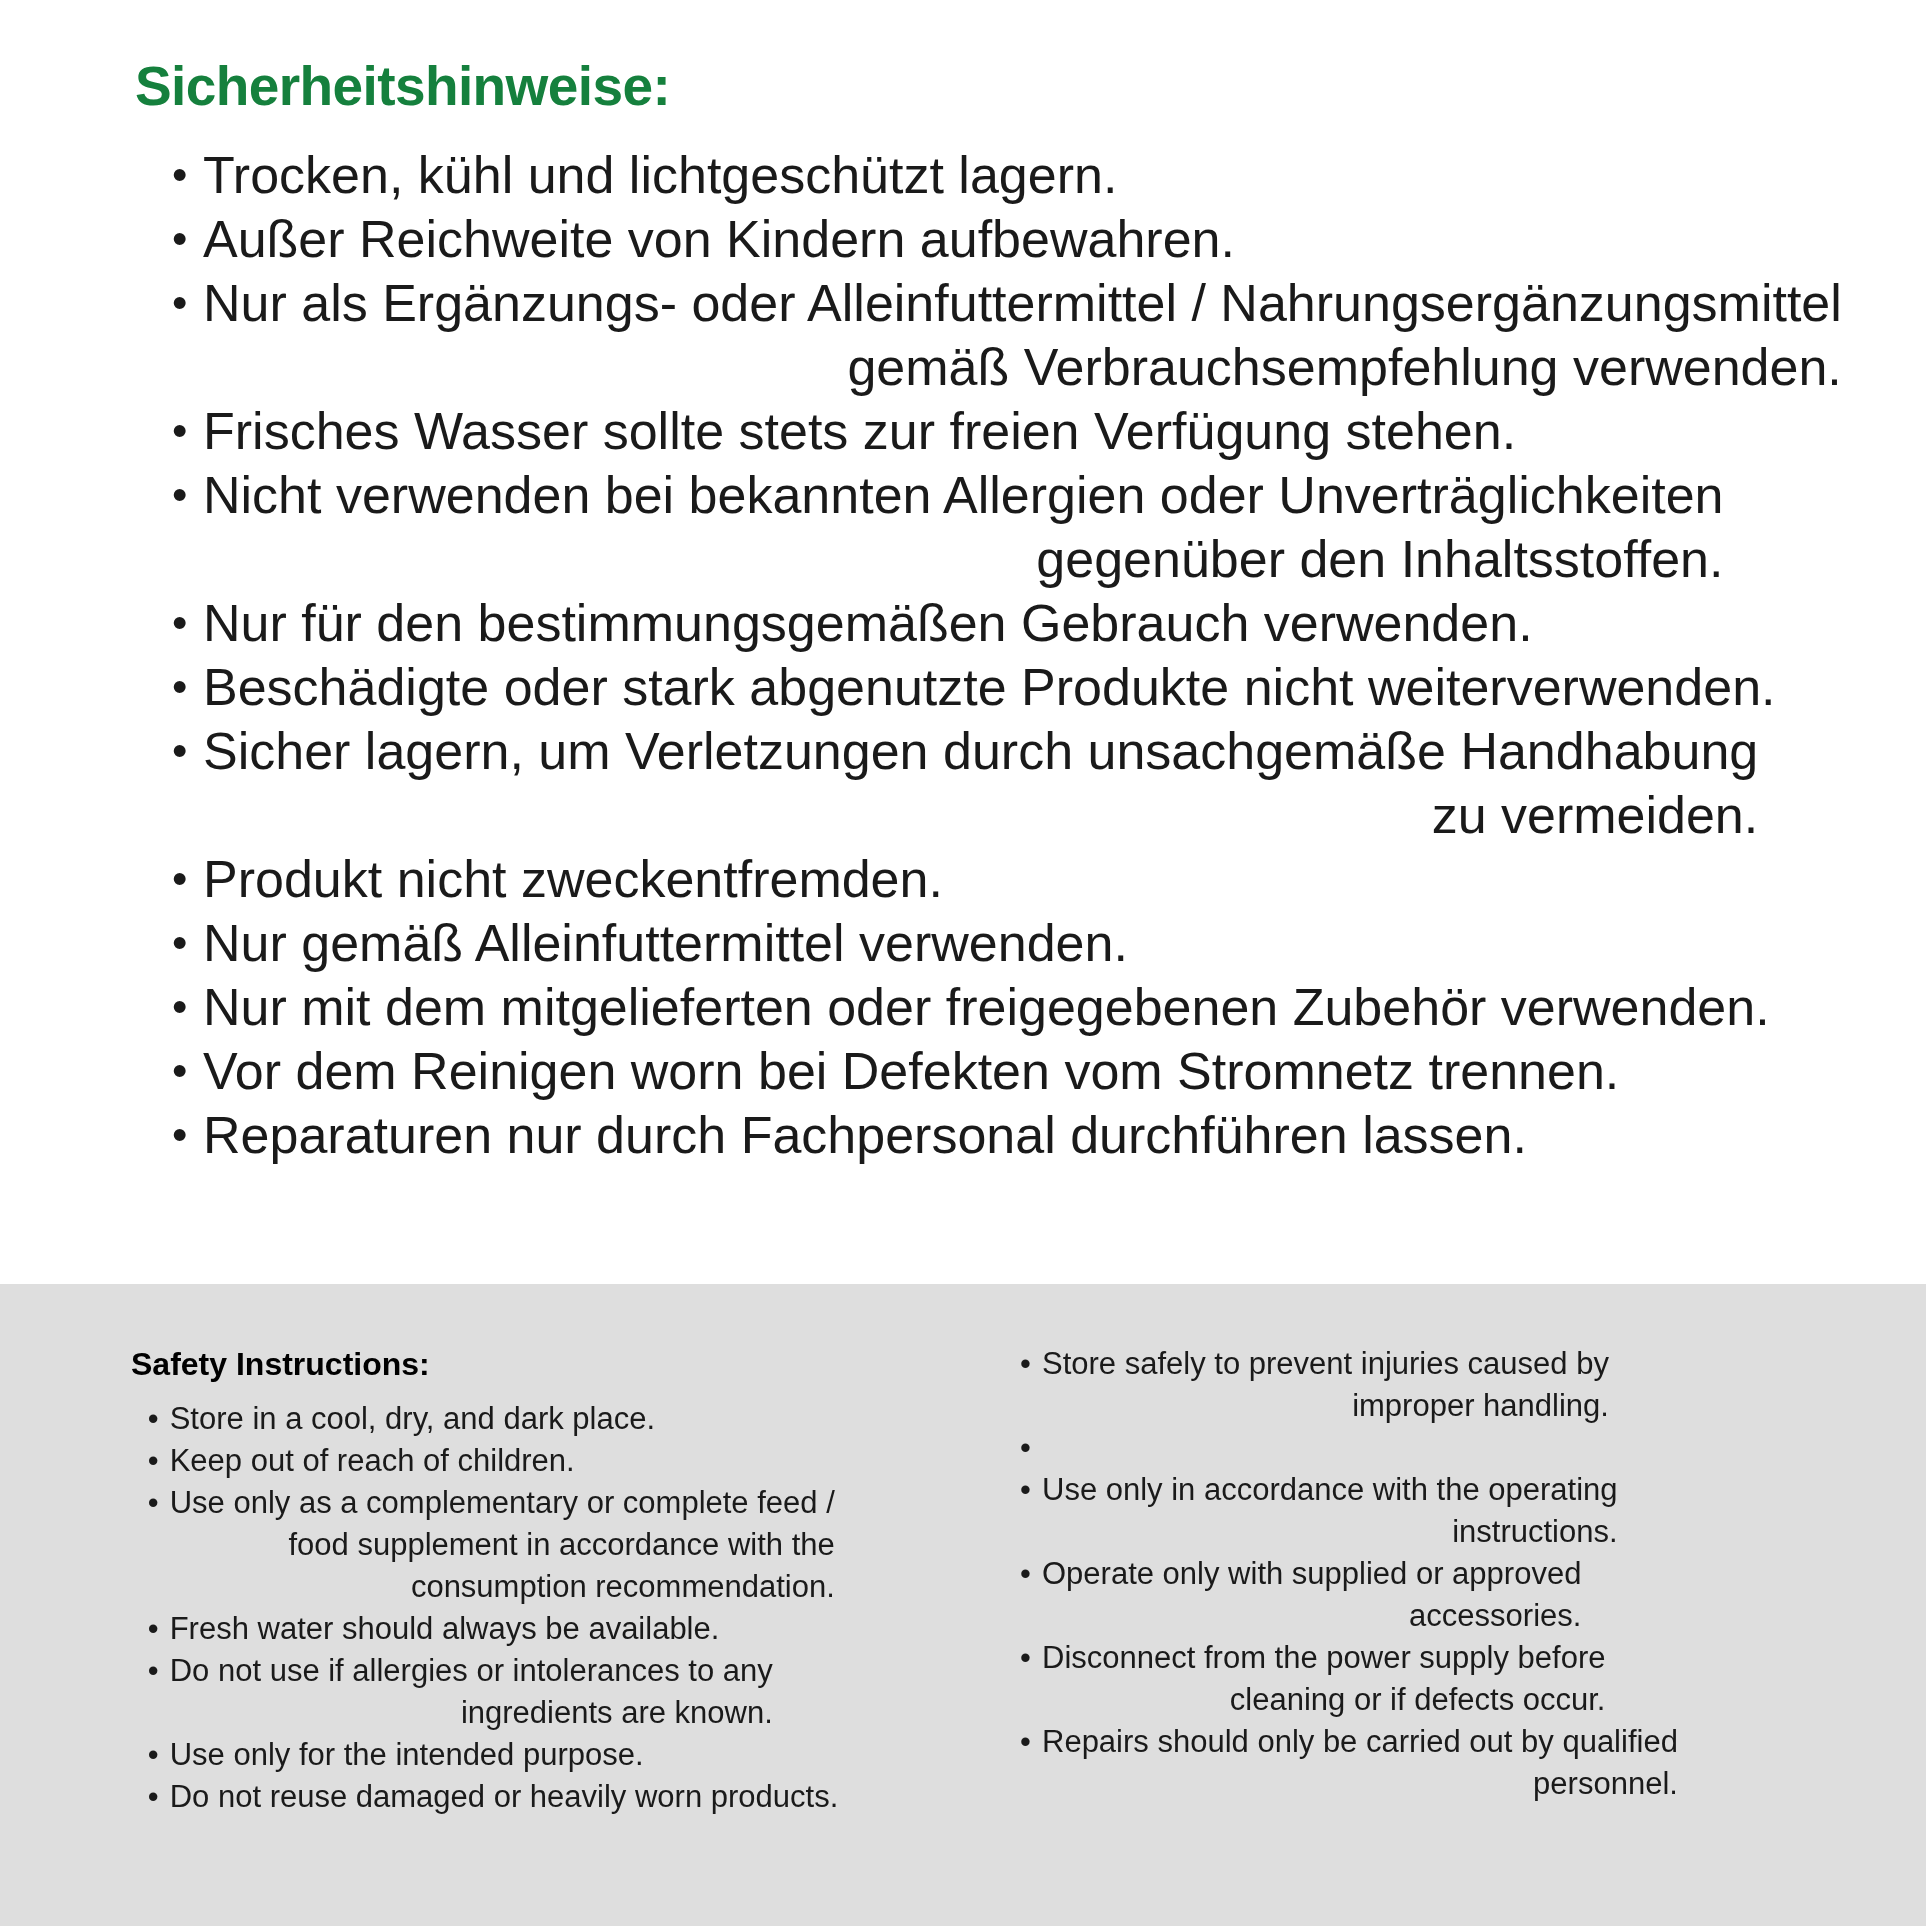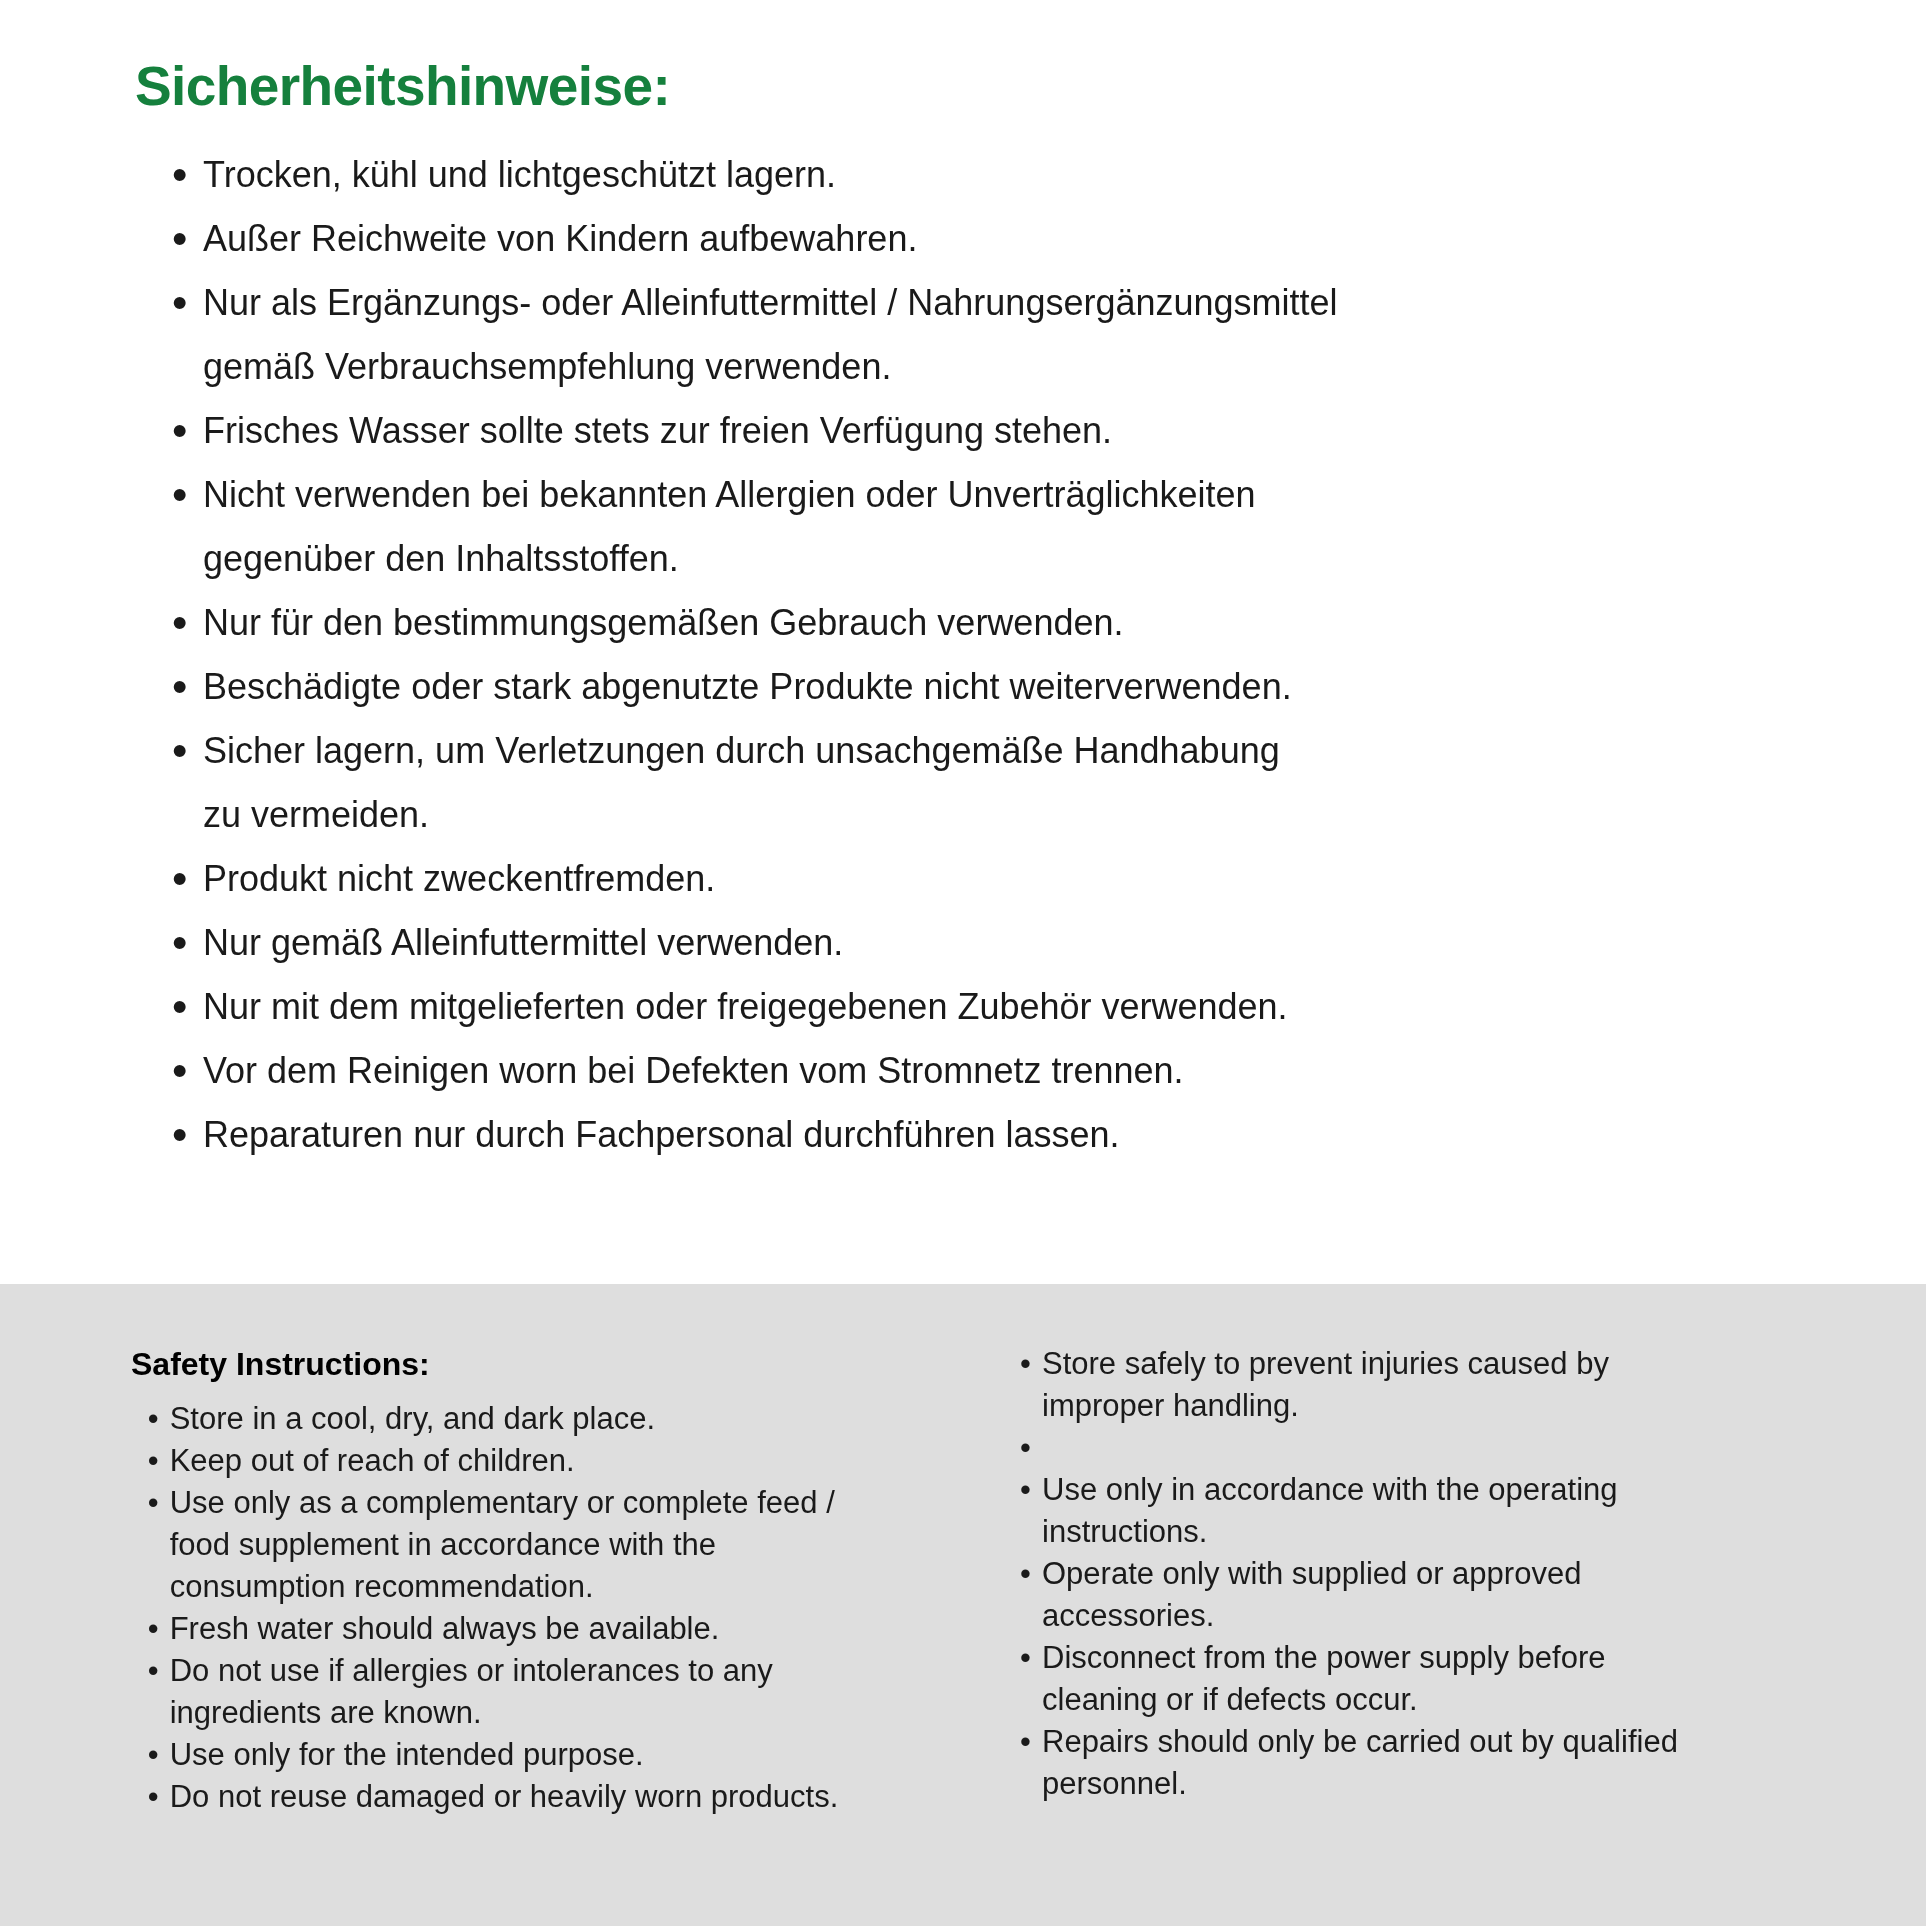--- a/index.html
+++ b/index.html
@@ -28,22 +28,23 @@
   .de-list{
     position:absolute;left:172px;top:143px;
     width:1682px;
   }
   .li{display:flex;align-items:flex-start;}
   .li .dot{
     flex:0 0 31px;width:31px;
     font-size:44px;line-height:64px;
   }
   .li .txt{
-    font-size:36px;line-height:64px;
+    font-size:52px;line-height:64px;
     white-space:pre-line;
+    text-align:right;
   }
 
   
   .en-panel{
     position:absolute;left:0;top:1284px;
     width:1926px;height:642px;
     background:var(--panel,#dedede);
   }
   .en-columns{
     display:flex;align-items:flex-start;
@@ -58,20 +59,21 @@
   .en-list{margin:0;}
   .en-left .en-list{margin:13px 0 0 16.7px;}
   .eli{display:flex;align-items:flex-start;}
   .eli .dot{
     flex:0 0 22px;width:22px;
     font-size:31px;line-height:42px;
   }
   .eli .txt{
     font-size:31px;line-height:42px;
     white-space:pre-line;
+    text-align:right;
   }
 </style>
 </head>
 <body>
 
 <div class="page">
 
   <h1 class="de-heading">Sicherheitshinweise:</h1>
 
   <div class="de-list">

